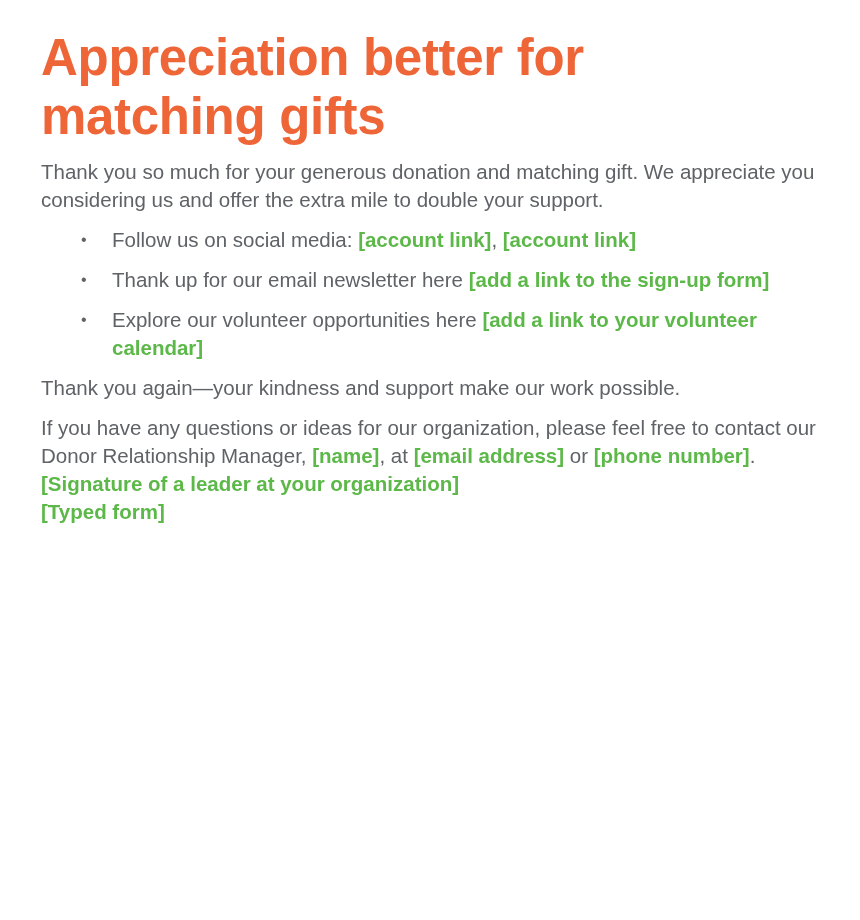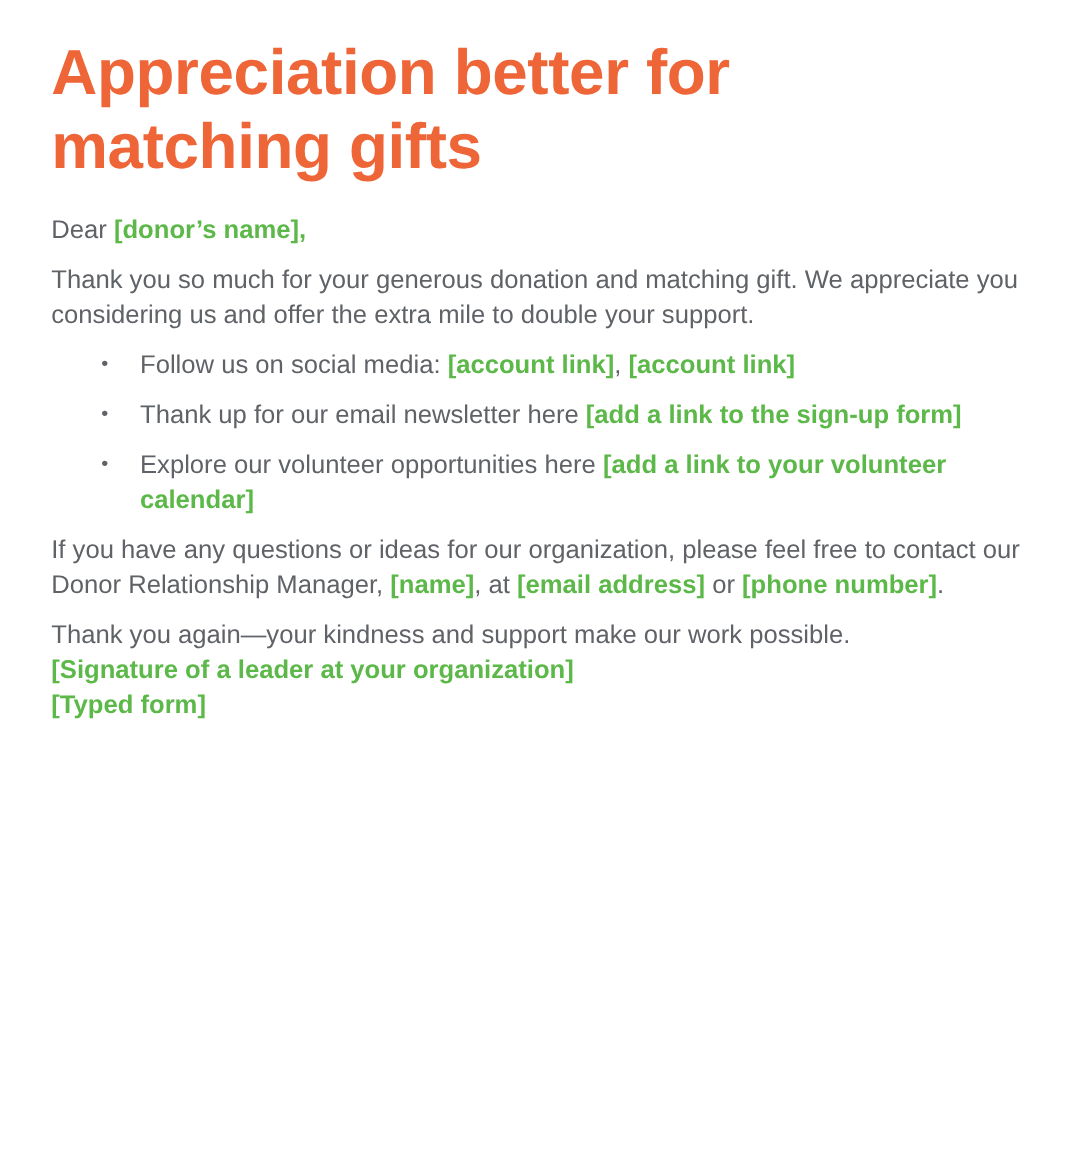--- a/index.html
+++ b/index.html
@@ -30,42 +30,41 @@
   ul.ways li .bullet { position: absolute; left: 40px; top: 0; font-size: 16px; }
   .sig { margin-top: 0; }
 </style>
 </head>
 <body>
 
 <div class="page">
   <h1 class="title">Appreciation better for matching gifts</h1>
 
   <div class="body-text">
-    <p class="greeting"><span>Dear </span><span class="ph">[donor’s name],</span></p>
 
     <p class="para">Thank you so much for your generous donation and matching gift. We appreciate you considering us and offer the extra mile to double your support.</p>
 
 
 
     <ul class="ways">
       <li>
         <span class="bullet">•</span>
         <span>Follow us on social media: </span><span class="ph">[account link]</span><span>, </span><span class="ph">[account link]</span>
       </li>
       <li>
         <span class="bullet">•</span>
         <span>Thank up for our email newsletter here </span><span class="ph">[add a link to the sign-up form]</span>
       </li>
       <li>
         <span class="bullet">•</span>
         <span>Explore our volunteer opportunities here </span><span class="ph">[add a link to your volunteer calendar]</span>
       </li>
     </ul>
 
+    <p class="para">Thank you again—your kindness and support make our work possible.</p>
+
     <p class="para"><span>If you have any questions or ideas for our organization, please feel free to contact our Donor Relationship Manager, </span><span class="ph">[name]</span><span>, at </span><span class="ph">[email address]</span><span> or </span><span class="ph">[phone number]</span><span>.</span></p>
-
-    <p class="para">Thank you again—your kindness and support make our work possible.</p>
 
 
     <p class="sig ph">[Signature of a leader at your organization]</p>
     <p class="ph">[Typed form]</p>
   </div>
 </div>
 
 </body></html>

